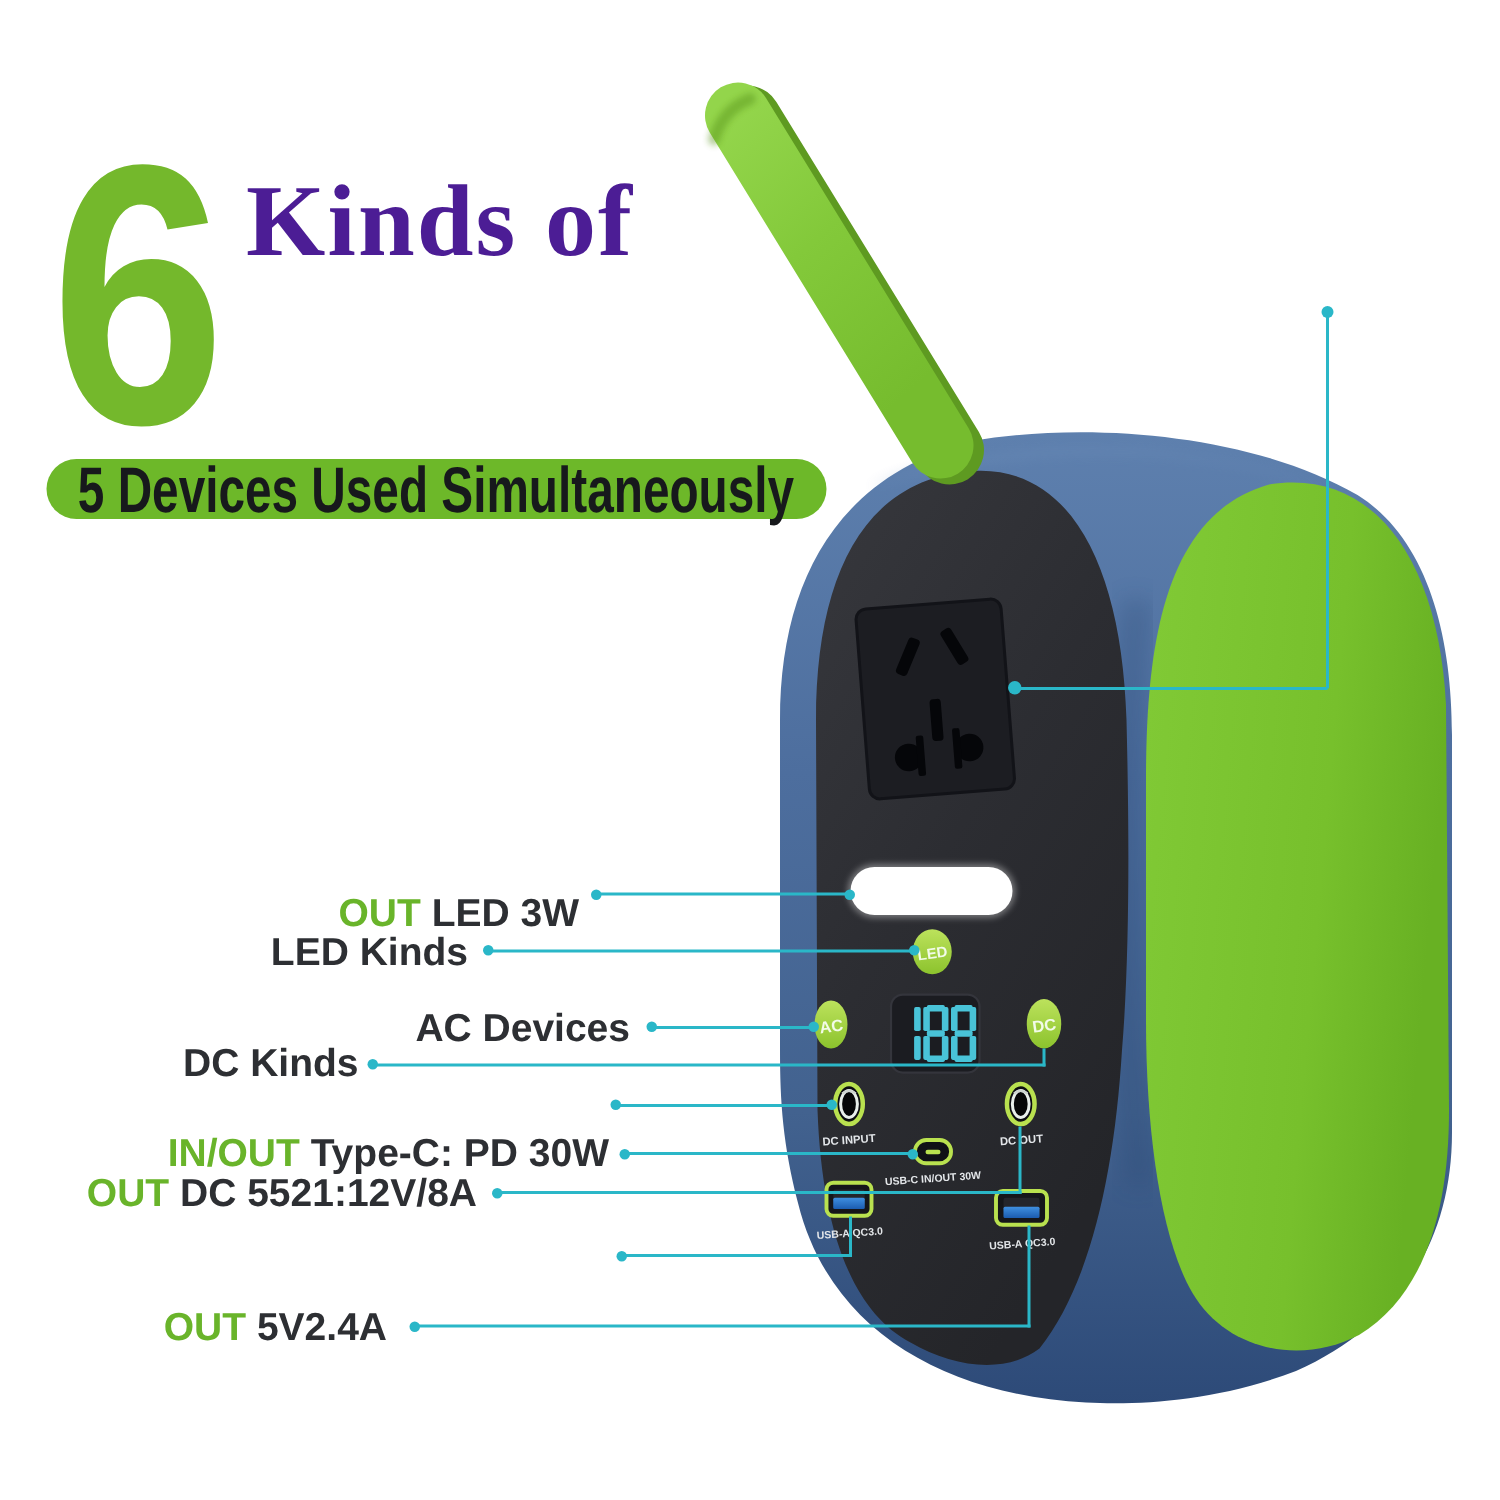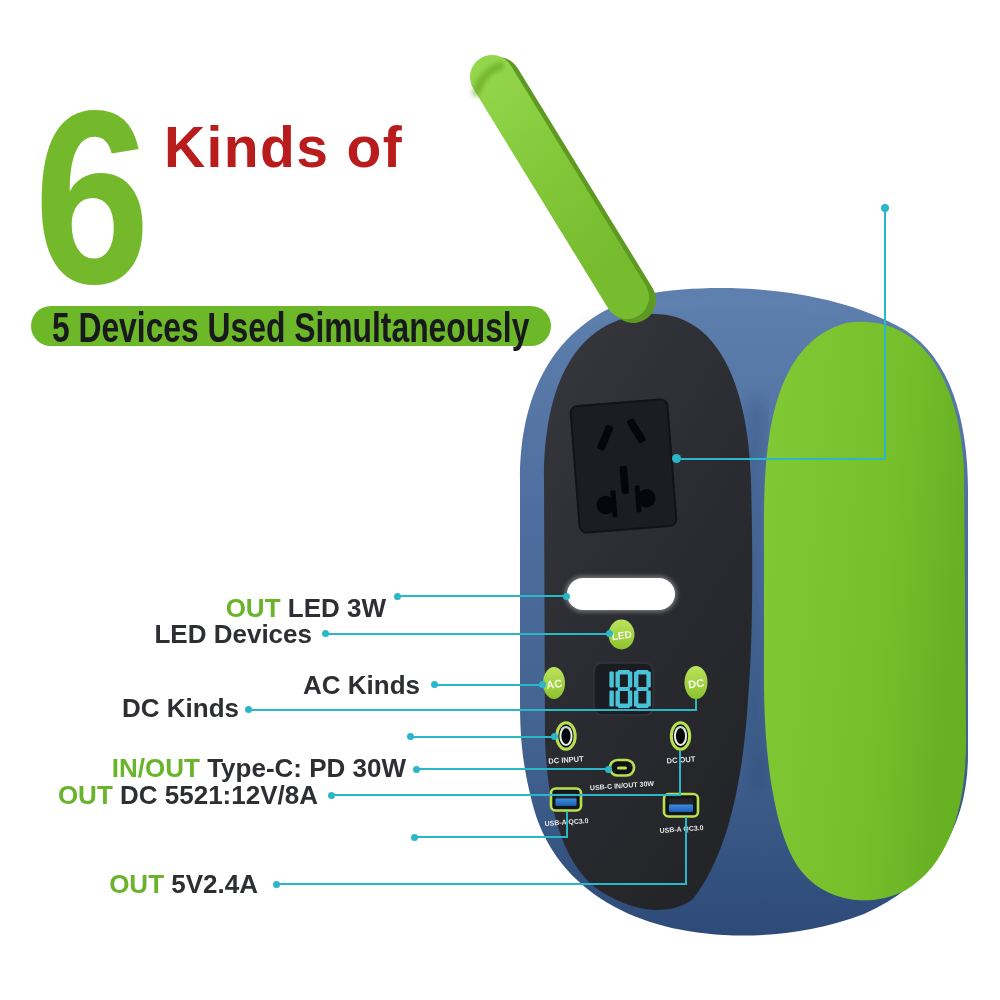--- a/index.html
+++ b/index.html
@@ -1,22 +1,22 @@
 <!DOCTYPE html>
 <html><head>
 <meta charset="utf-8">
 <style>
   html,body{margin:0;padding:0;background:#fff;}
   #stage{position:relative;width:1000px;height:1000px;background:#ffffff;overflow:hidden;
          font-family:"Liberation Sans","DejaVu Sans",sans-serif;}
   
   .headline-number{position:absolute;left:34px;top:74px;font-size:247px;line-height:247px;
     font-weight:bold;color:#74b82c;transform:scaleX(0.845);transform-origin:0 0;}
-  .headline-lines{position:absolute;left:164px;top:102px;font-size:57px;line-height:91.5px;
-    font-weight:bold;color:#b91c1c;letter-spacing:1.4px;}
+  .headline-lines{position:absolute;left:164px;top:102px;font-size:68px;line-height:91.5px;
+    font-weight:bold;color:#4c1d95;letter-spacing:1.4px;font-family:Liberation Serif, serif;}
   
   .badge{position:absolute;left:31px;top:306px;width:520px;height:40px;border-radius:28px;
     background:#6db829;display:flex;align-items:center;justify-content:center;}
   .badge span{font-size:43px;font-weight:bold;color:#17191c;transform:scaleX(0.74);
     transform-origin:50% 50%;white-space:nowrap;padding-top:2px;}
   
   .lbl{position:absolute;font-weight:bold;font-size:26px;line-height:26px;color:#2d2f33;
     white-space:nowrap;}
   .lbl .pfx{color:#69b42a;}
   .lbl-ac{position:absolute;font-weight:bold;font-size:26px;line-height:26px;color:#2d2f33;
@@ -214,28 +214,28 @@
 
   <div class="lbl" style="right:614px;top:583px;margin-top:12px;">
     <span class="pfx">OUT</span>
     <span>LED 3W</span>
   </div>
   <div class="dot" style="left:394px;top:592.5px;width:7px;height:7px;"></div>
   <div class="cl" style="left:397.5px;top:595px;width:170px;height:2px;"></div>
   <div class="dot" style="left:563px;top:592.5px;width:7px;height:7px;"></div>
 
   <div class="lbl" style="right:688px;top:620.5px;">
-    <span class="pfx"></span><span>LED Devices</span>
+    <span class="pfx"></span><span>LED Kinds</span>
   </div>
   <div class="dot" style="left:321.5px;top:630px;width:7px;height:7px;"></div>
   <div class="cl" style="left:325px;top:632.5px;width:285px;height:2px;"></div>
   <div class="dot" style="left:606px;top:630px;width:7px;height:7px;"></div>
 
   <div class="lbl" style="right:580px;top:671.5px;">
-    <span class="pfx"></span><span>AC Kinds</span>
+    <span class="pfx"></span><span>AC Devices</span>
   </div>
   <div class="dot" style="left:430.5px;top:681px;width:7px;height:7px;"></div>
   <div class="cl" style="left:434px;top:683.5px;width:110px;height:2px;"></div>
   <div class="dot" style="left:539px;top:681px;width:7px;height:7px;"></div>
 
   <div class="lbl" style="right:761px;top:694.5px;">
     <span class="pfx"></span><span>DC Kinds</span>
   </div>
   <div class="dot" style="left:244.5px;top:706px;width:7px;height:7px;"></div>
   <div class="cl" style="left:248px;top:708.5px;width:449px;height:2px;"></div>

